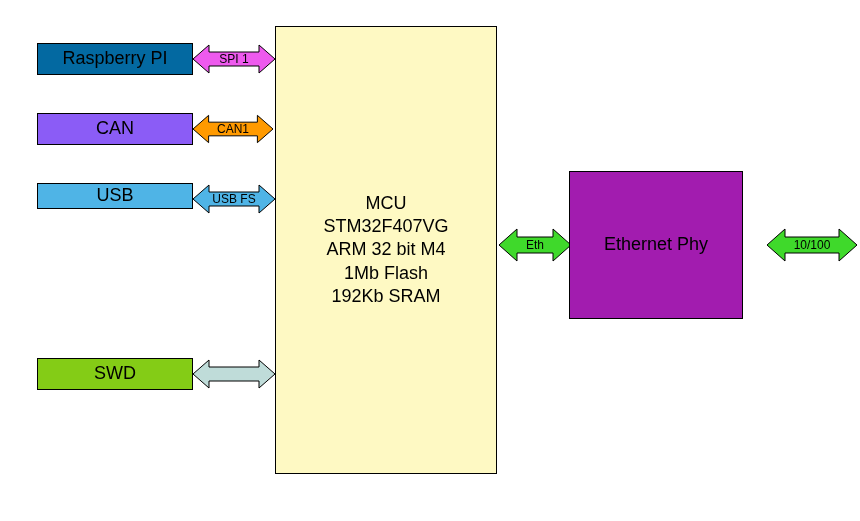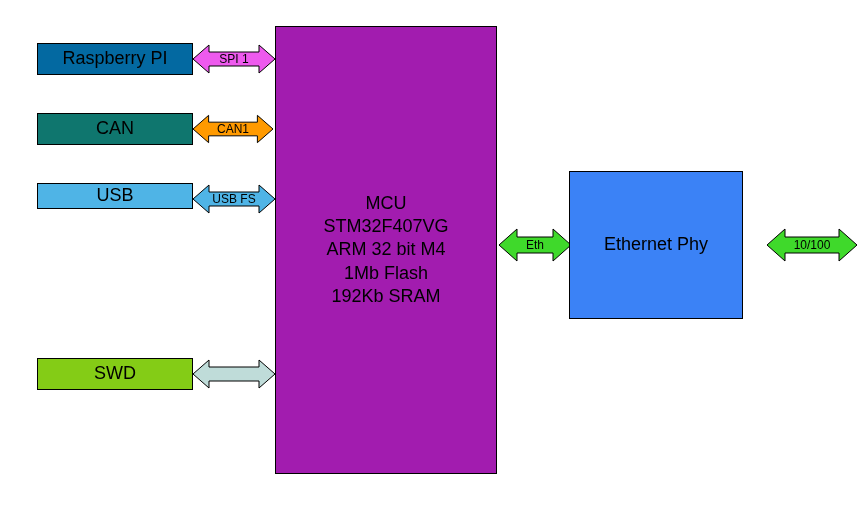--- a/index.html
+++ b/index.html
@@ -38,21 +38,21 @@
 
 <div class="box" style="left:37px; top:43px; width:156px; height:32px; background:#0369a1;">Raspberry PI</div>
 
 <div class="arrow" style="left:193px; top:43px; width:82px; height:32px;">
   <svg viewBox="0 0 82 32">
     <polygon points="0,16 16,2 16,9 66,9 66,2 82,16 66,30 66,23 16,23 16,30" fill="#ee5aee" stroke="#000" stroke-width="1"></polygon>
   </svg>
   <span>SPI 1</span>
 </div>
 
-<div class="box" style="left:37px; top:113px; width:156px; height:32px; background:#0f766e;">CAN</div>
+<div class="box" style="left:37px; top:113px; width:156px; height:32px; background:#8b5cf6;">CAN</div>
 
 <div class="arrow" style="left:193px; top:113px; width:80px; height:32px;">
   <svg viewBox="0 0 82 32">
     <polygon points="0,16 16,2 16,9 66,9 66,2 82,16 66,30 66,23 16,23 16,30" fill="#ff9a00" stroke="#000" stroke-width="1"></polygon>
   </svg>
   <span>CAN1</span>
 </div>
 
 <div class="box" style="left:37px; top:183px; width:156px; height:26px; background:#4fb4e6;">USB</div>
 
@@ -65,33 +65,33 @@
 
 <div class="box" style="left:37px; top:358px; width:156px; height:32px; background:#84cc16;">SWD</div>
 
 <div class="arrow" style="left:193px; top:358px; width:82px; height:32px;">
   <svg viewBox="0 0 82 32">
     <polygon points="0,16 16,2 16,9 66,9 66,2 82,16 66,30 66,23 16,23 16,30" fill="#bfdcd9" stroke="#000" stroke-width="1"></polygon>
   </svg>
   <span></span>
 </div>
 
-<div class="box" style="left:275px; top:26px; width:222px; height:448px; background:#a21caf;">MCU
+<div class="box" style="left:275px; top:26px; width:222px; height:448px; background:#fef9c3;">MCU
 STM32F407VG
 ARM 32 bit M4
 1Mb Flash
 192Kb SRAM</div>
 
 <div class="arrow" style="left:497px; top:227px; width:76px; height:36px;">
   <svg viewBox="0 0 72 36">
     <polygon points="0,18 18,2 18,10 54,10 54,2 72,18 54,34 54,26 18,26 18,34" fill="#3fd92b" stroke="#000" stroke-width="1"></polygon>
   </svg>
   <span>Eth</span>
 </div>
 
-<div class="box" style="left:569px; top:171px; width:174px; height:148px; background:#3b82f6;">Ethernet Phy</div>
+<div class="box" style="left:569px; top:171px; width:174px; height:148px; background:#a21caf;">Ethernet Phy</div>
 
 <div class="arrow" style="left:767px; top:227px; width:90px; height:36px;">
   <svg viewBox="0 0 90 36">
     <polygon points="0,18 18,2 18,10 72,10 72,2 90,18 72,34 72,26 18,26 18,34" fill="#3fd92b" stroke="#000" stroke-width="1"></polygon>
   </svg>
   <span>10/100</span>
 </div>
 
 </body></html>

